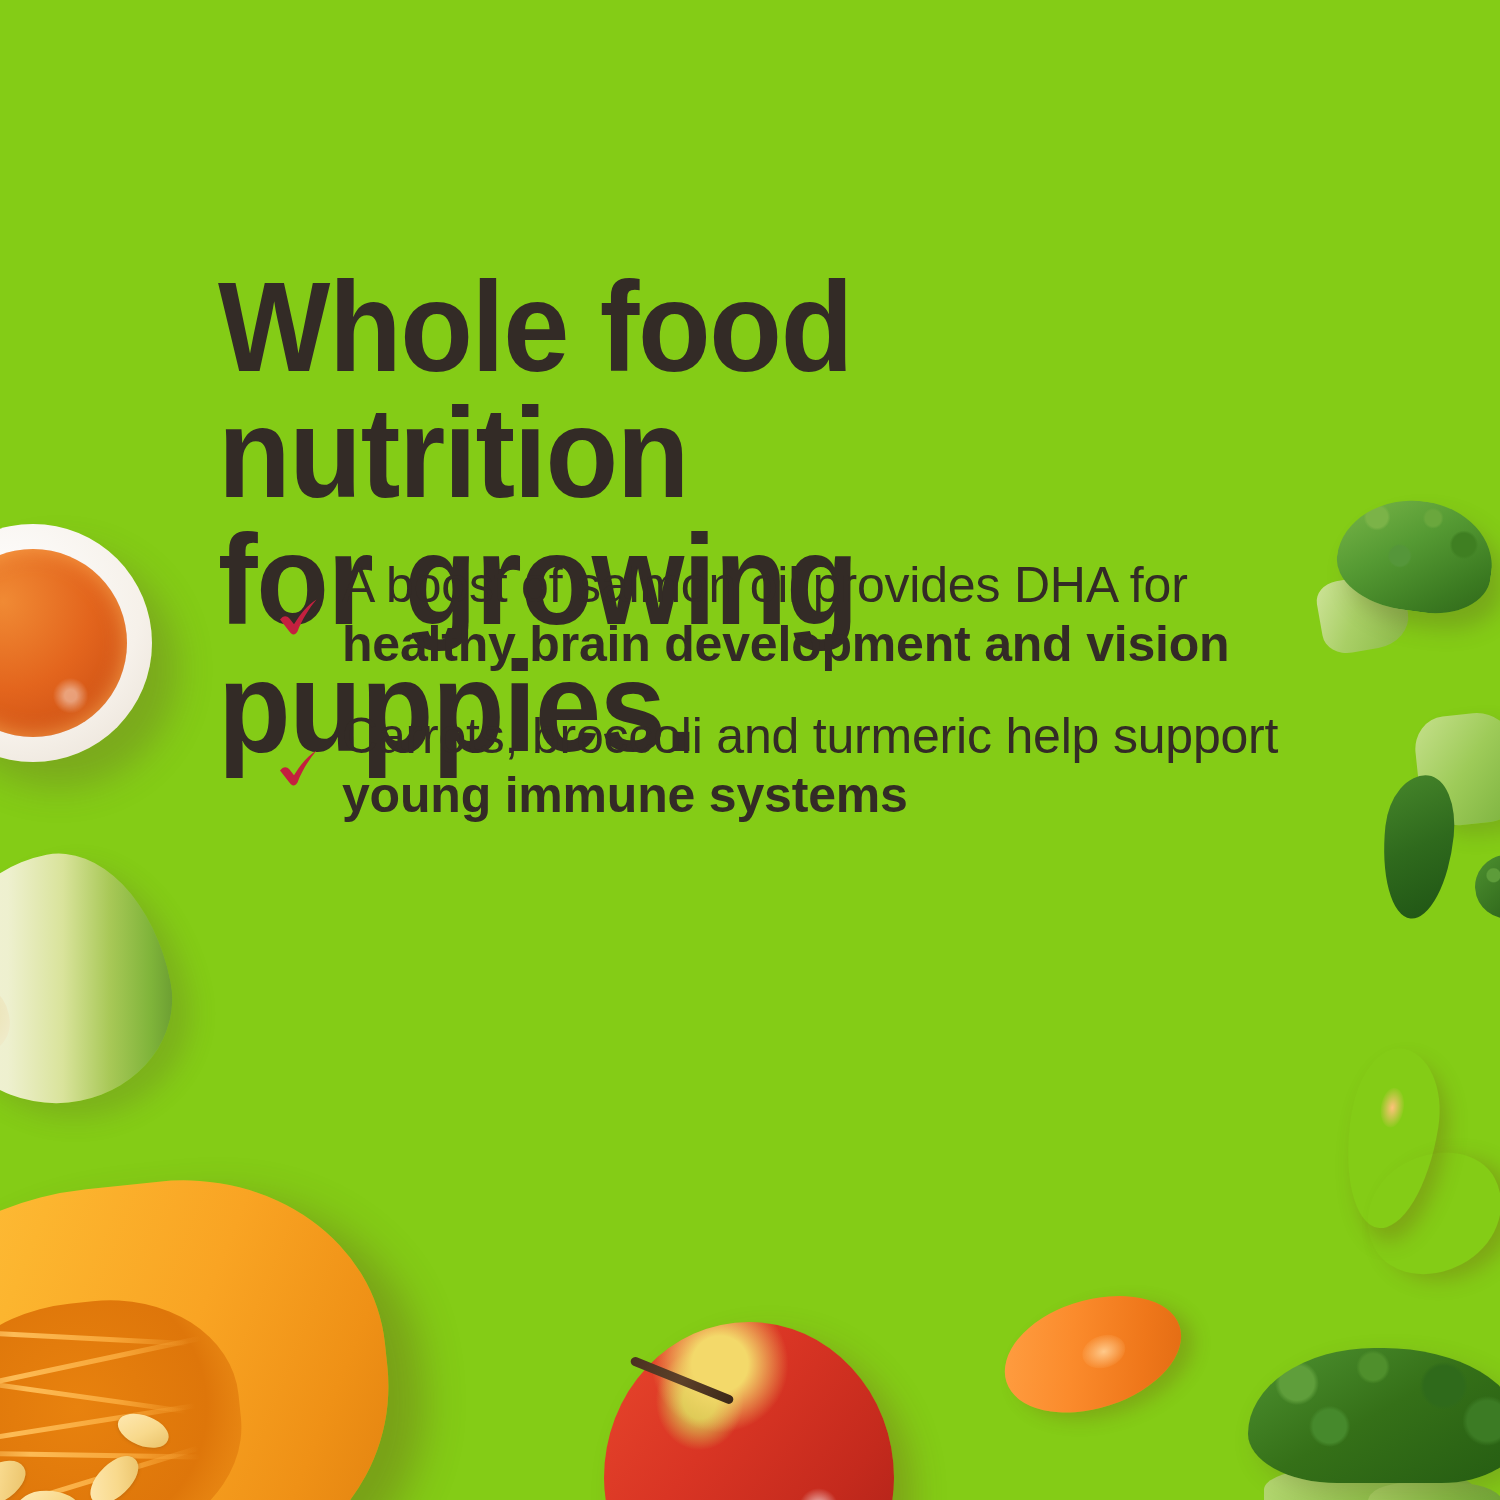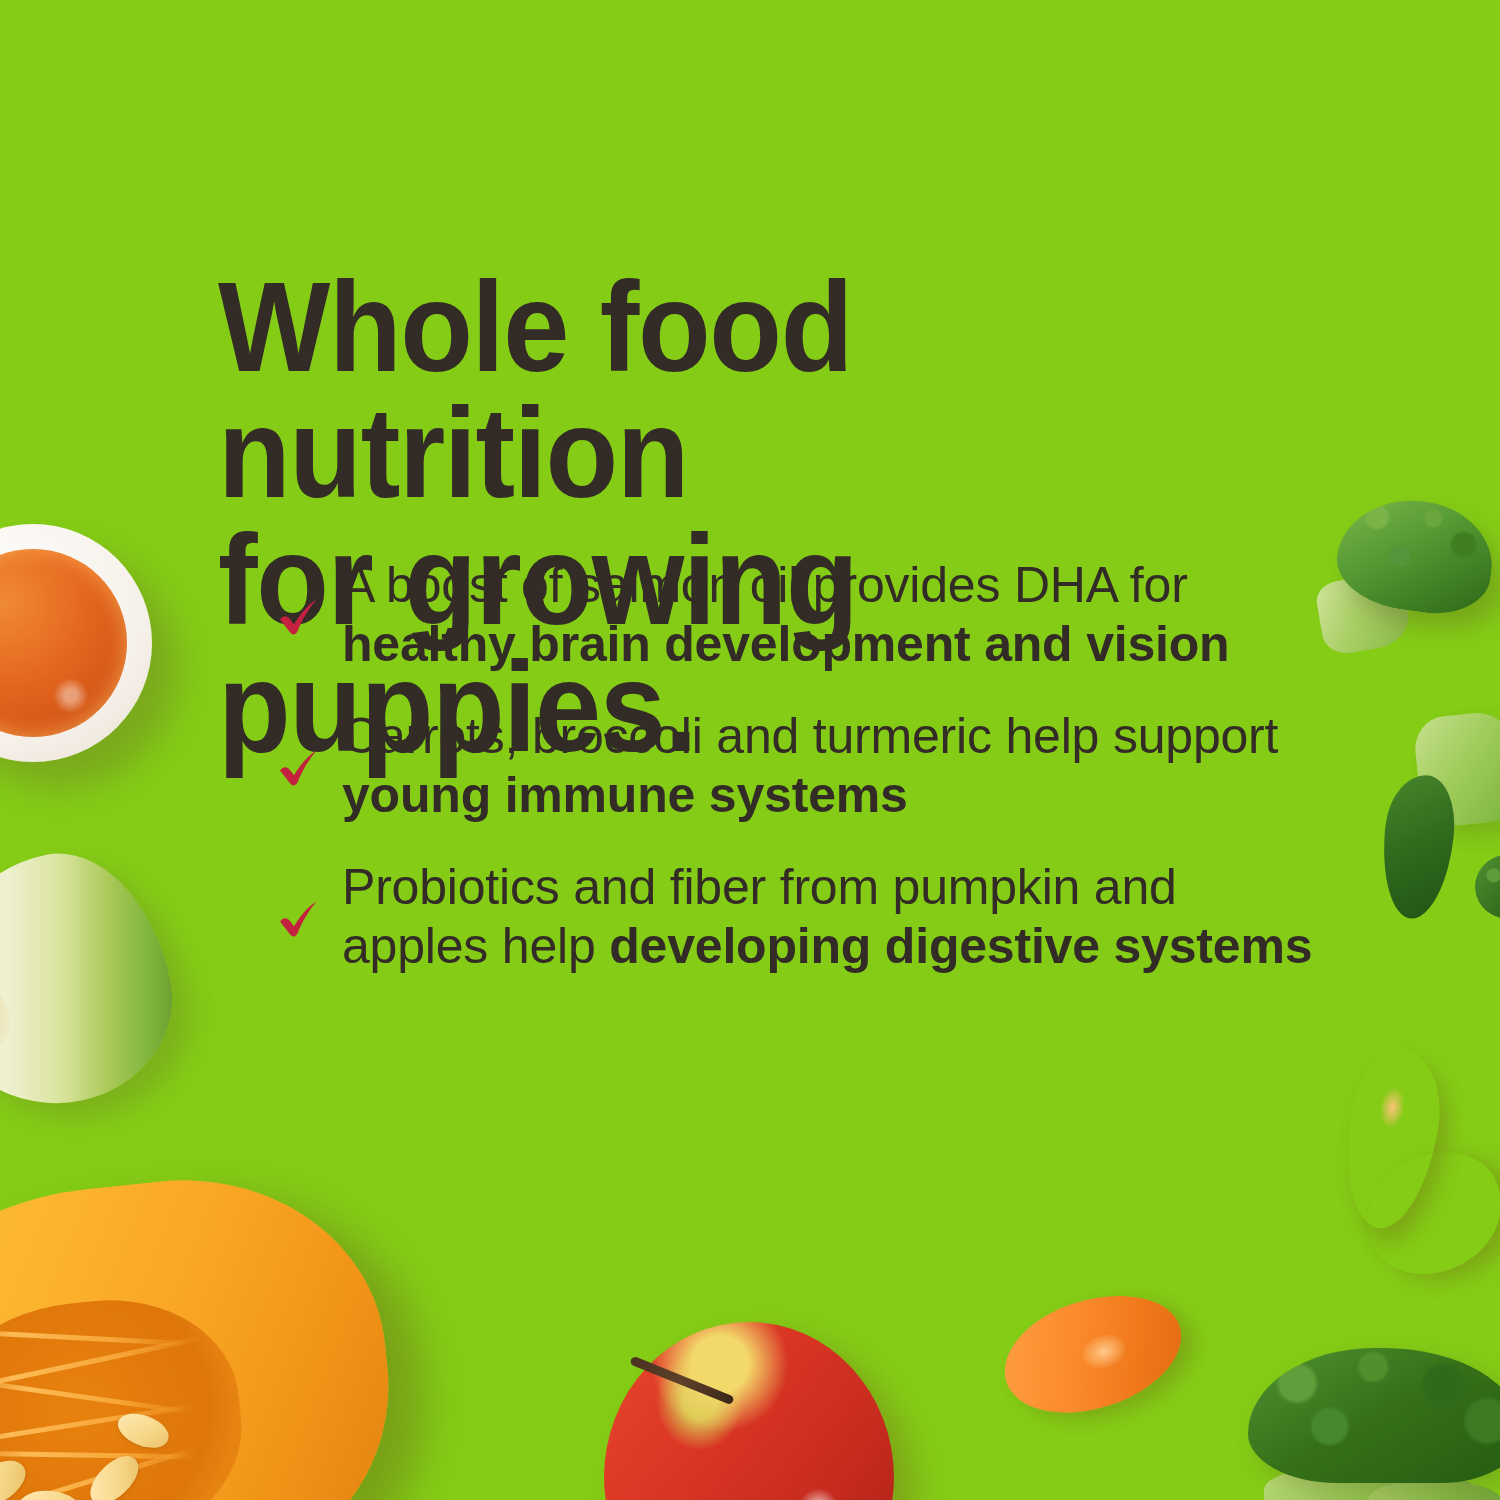--- a/index.html
+++ b/index.html
@@ -502,26 +502,16 @@
         <span class="check-icon">
           <svg viewBox="0 0 46 46" aria-hidden="true">
             <path d="M4 25.5 C7 21.5 10.5 21 13.5 24.5 L18 30.2 C24.5 19.8 31.5 11 40.5 5.5 C33 14.5 26 25.5 21.5 37.5 C19 41.8 15.5 41 13.2 37.2 Z" fill="#C4203F"></path>
           </svg>
         </span>
         <span class="bullet-text" style="color: rgb(51, 43, 38);">
           <span>Carrots, broccoli and turmeric help support </span><b>young immune systems</b>
         </span>
       </li>
 
-      <li class="bullet">
-        <span class="check-icon">
-          <svg viewBox="0 0 46 46" aria-hidden="true">
-            <path d="M4 25.5 C7 21.5 10.5 21 13.5 24.5 L18 30.2 C24.5 19.8 31.5 11 40.5 5.5 C33 14.5 26 25.5 21.5 37.5 C19 41.8 15.5 41 13.2 37.2 Z" fill="#C4203F"></path>
-          </svg>
-        </span>
-        <span class="bullet-text" style="color: rgb(51, 43, 38);">
-          <span>Probiotics and fiber from pumpkin and apples help </span><b>developing digestive systems</b>
-        </span>
-      </li>
 
     </ul>
   </div>
 </div>
 
 </body></html>

